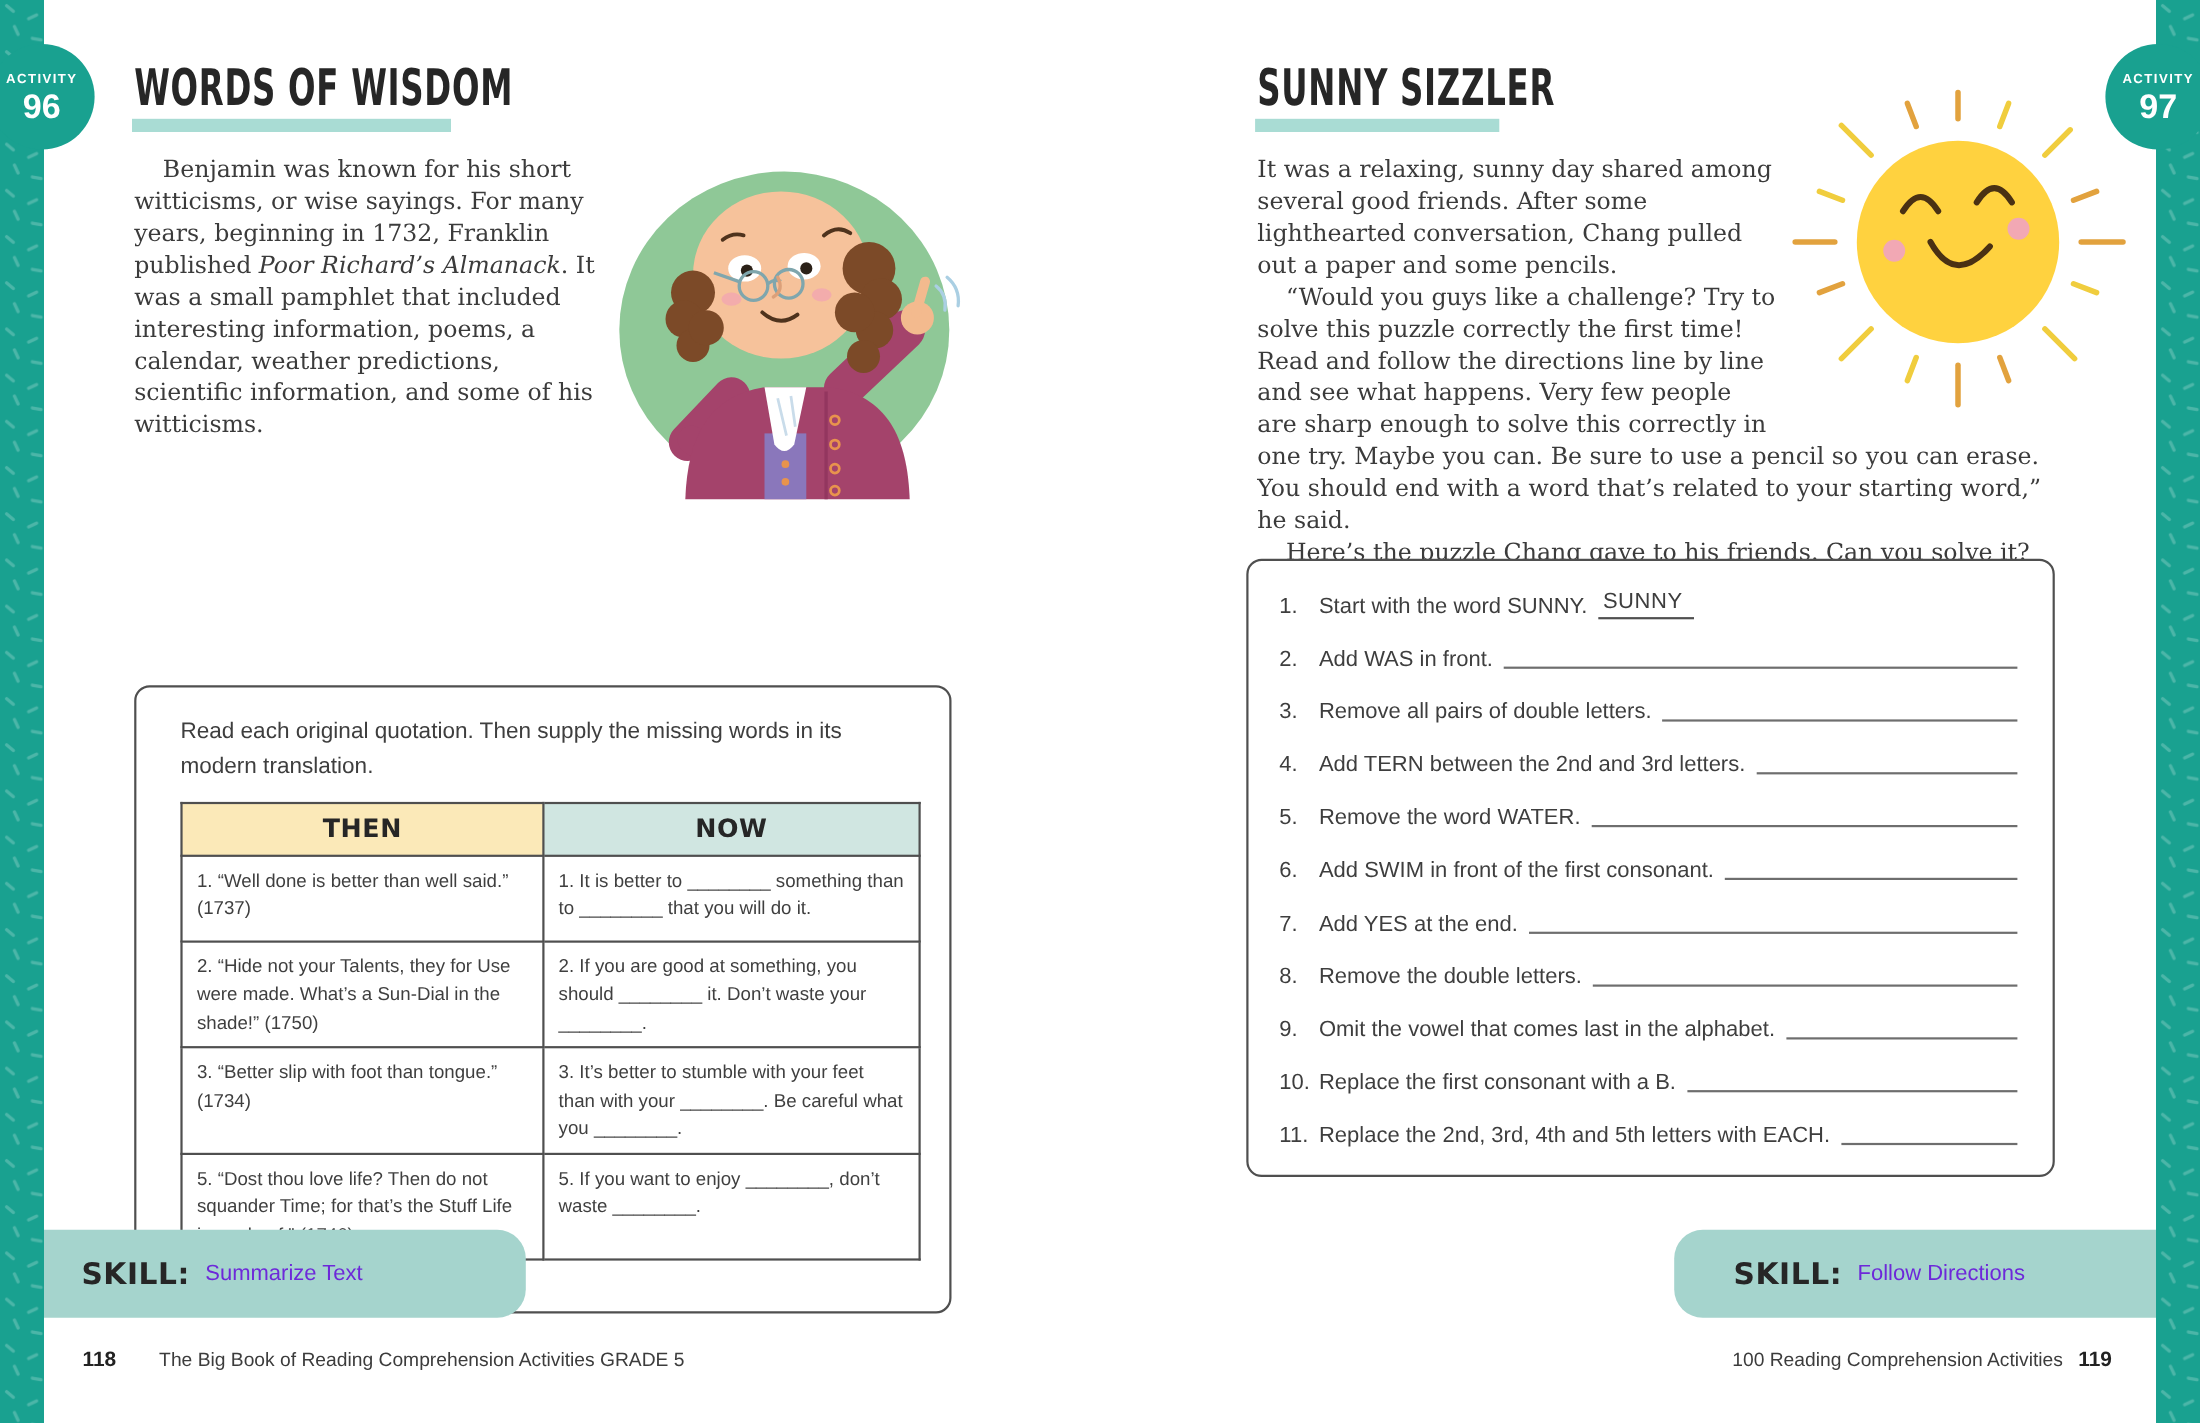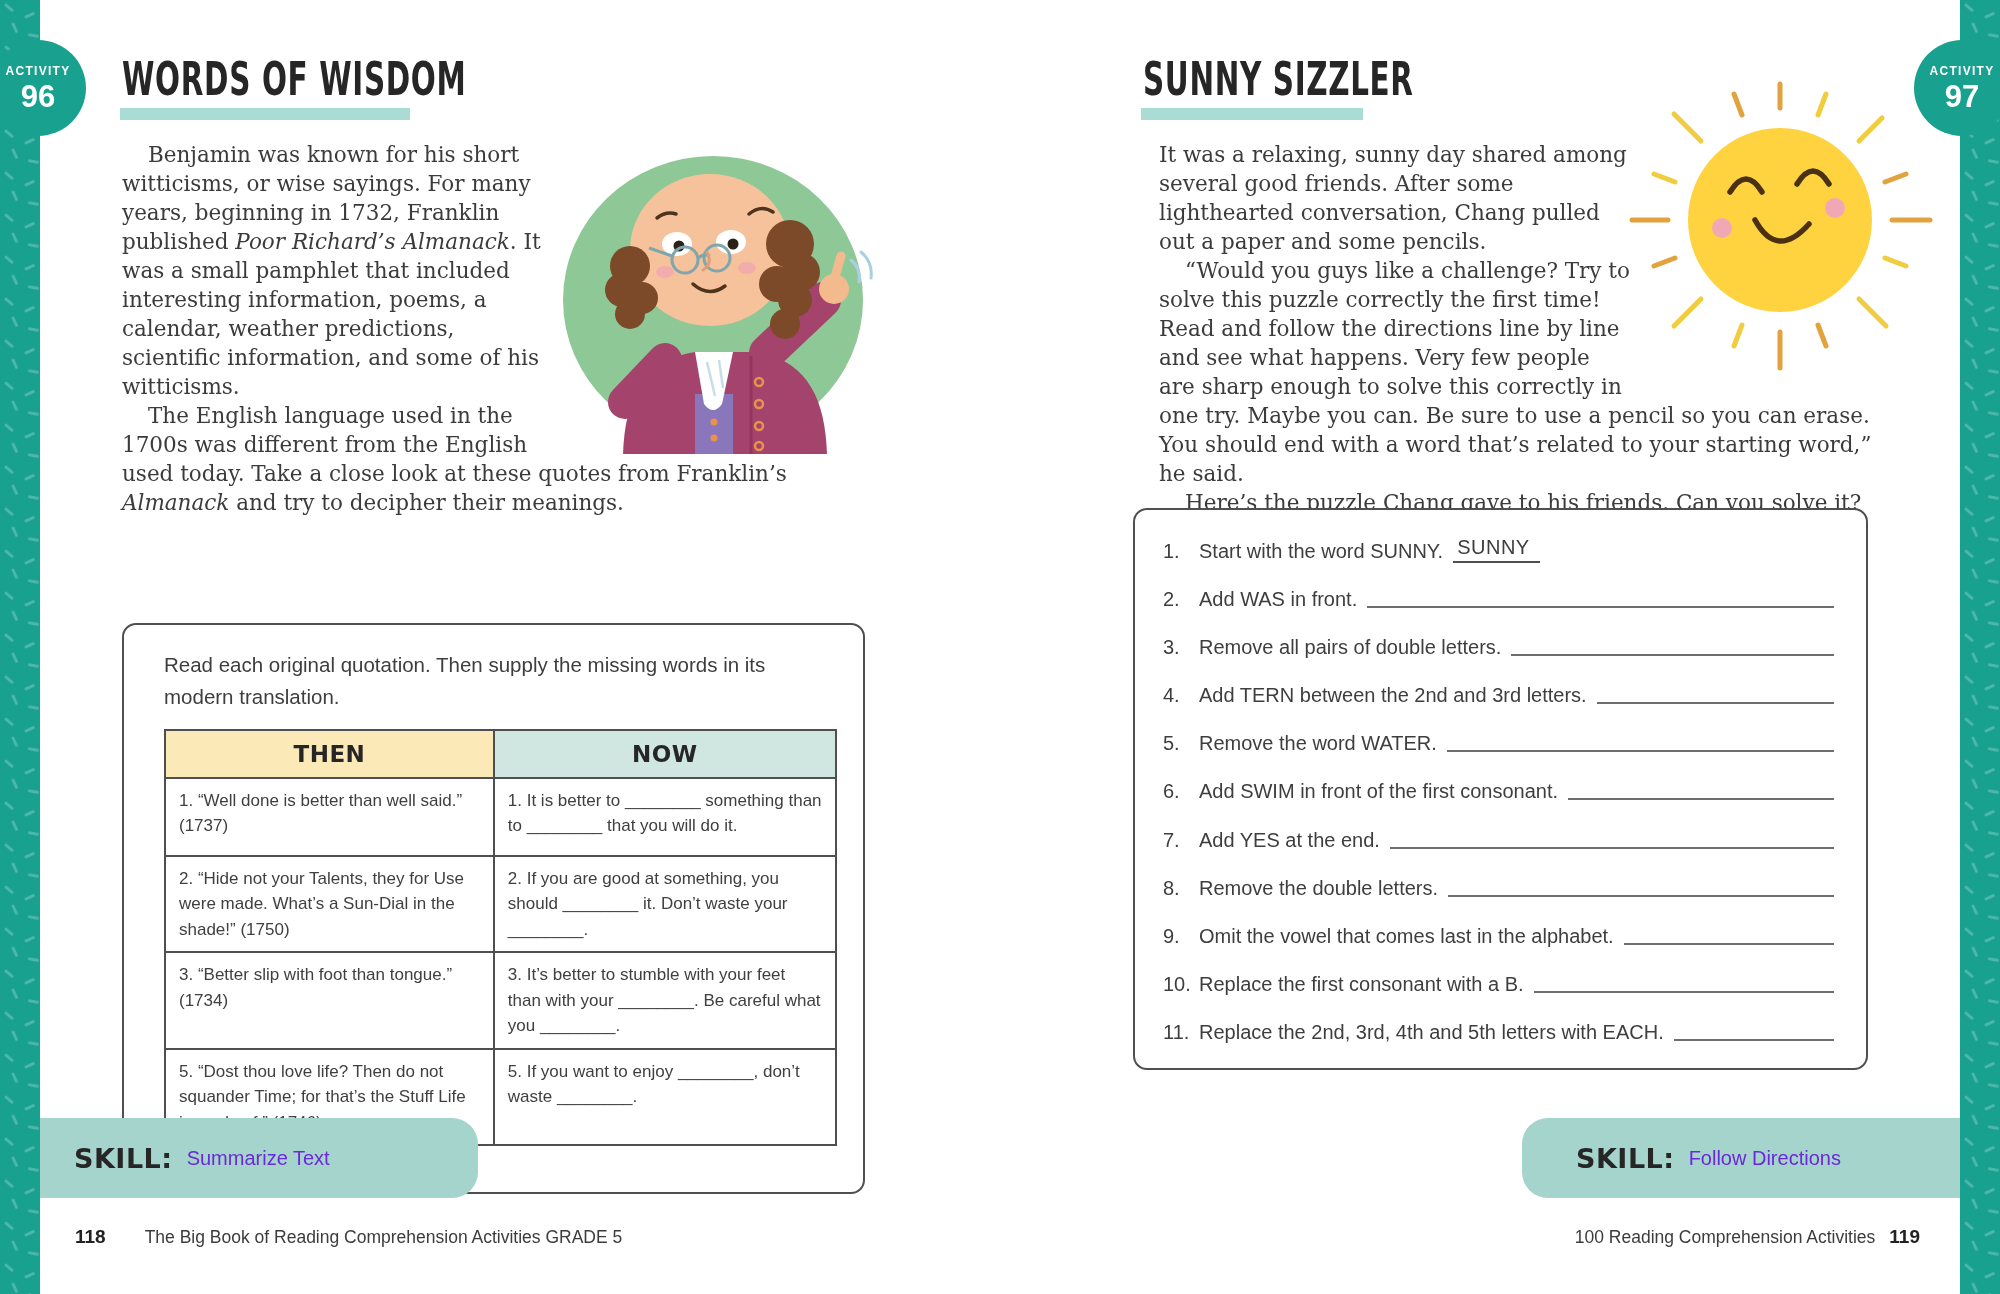--- a/index.html
+++ b/index.html
@@ -24,21 +24,21 @@
   .marker{font-family:"DejaVu Sans",sans-serif;font-weight:700;color:#262626;}
   .page-title{position:absolute;top:52px;font-size:46px;letter-spacing:1px;
     transform:scaleX(0.64);transform-origin:left center;white-space:nowrap;}
   .title-left{left:122px;} .title-right{left:1143px;}
   .title-underline{position:absolute;top:108px;height:12px;background:#a9dcd4;}
   .underline-left{left:120px;width:290px;} .underline-right{left:1141px;width:222px;}
   
   .page-body{position:absolute;top:140px;font-family:"DejaVu Serif",serif;
     font-size:21.5px;line-height:29px;color:#3b3b3b;text-align:left;}
   .body-left{left:122px;width:745px;}
-  .body-right{left:1143px;width:740px;margin-left:16px;}
+  .body-right{left:1143px;width:740px;}
   .illo-spacer{float:right;}
   .spacer-franklin{width:315px;height:315px;}
   .spacer-sun{width:268px;height:252px;}
   .page-body p{margin:0;}
   .page-body p.indent{text-indent:26px;}
   .illo{position:absolute;}
   .illo-franklin{left:545px;top:148px;}
   .illo-sun{left:1625px;top:78px;}
   
   .quote-box{position:absolute;left:122px;top:623px;width:743px;height:571px;
@@ -124,21 +124,20 @@
   </div>
 
   <div class="page-title marker title-left">WORDS OF WISDOM</div>
   <div class="title-underline underline-left"></div>
   <div class="page-title marker title-right">SUNNY SIZZLER</div>
   <div class="title-underline underline-right"></div>
 
   <div class="page-body body-left">
     <div class="illo-spacer spacer-franklin"></div>
     <p class="indent"><span>Benjamin was known for his short witticisms, or wise sayings. For many years, beginning in 1732, Franklin published </span><i>Poor Richard’s Almanack</i><span>. It was a small pamphlet that included interesting information, poems, a calendar, weather predictions, scientific information, and some of his witticisms.</span></p>
-    <p class="indent"><span>The English language used in the 1700s was different from the English used today. Take a close look at these quotes from Franklin’s </span><i>Almanack</i><span> and try to decipher their meanings.</span></p>
   </div>
 
   <svg class="illo illo-franklin" width="330" height="306" viewBox="0 0 330 306">
     <ellipse cx="168" cy="152" rx="150" ry="144" fill="#8fc897"></ellipse>
 
     <path d="M120,212 L80,254" stroke="#a4436b" stroke-width="34" stroke-linecap="round" fill="none"></path>
     <ellipse cx="126" cy="278" rx="18" ry="11" fill="#f3ba8e" transform="rotate(-22 126 278)"></ellipse>
     <path d="M84,252 L120,274" stroke="#a4436b" stroke-width="26" stroke-linecap="round" fill="none"></path>
     <path d="M222,205 L278,152" stroke="#a4436b" stroke-width="36" stroke-linecap="round" fill="none"></path>
     <circle cx="289" cy="141" r="15" fill="#f3ba8e"></circle>

